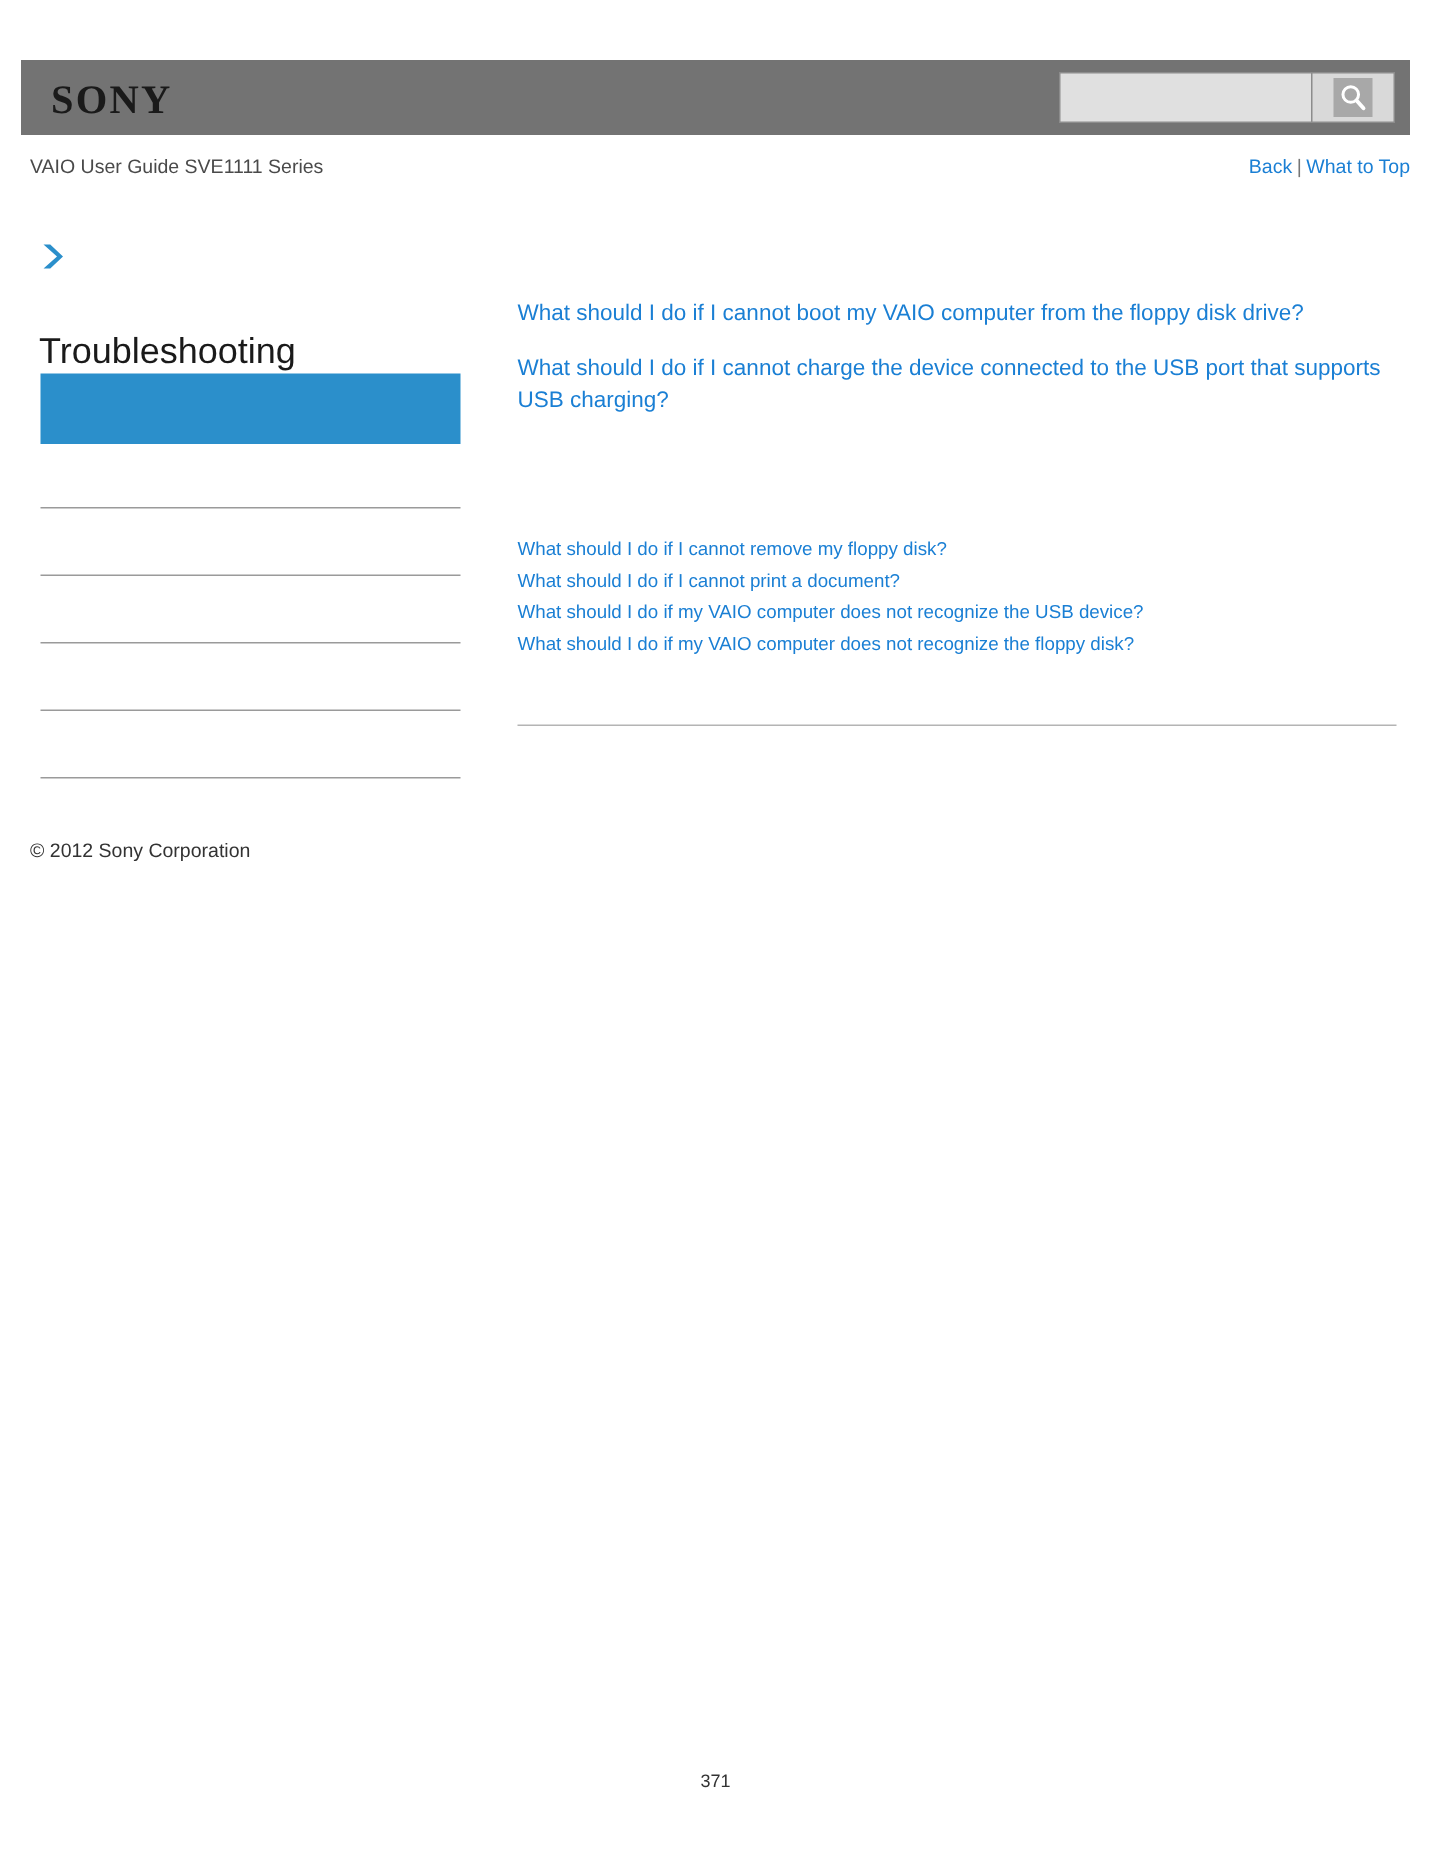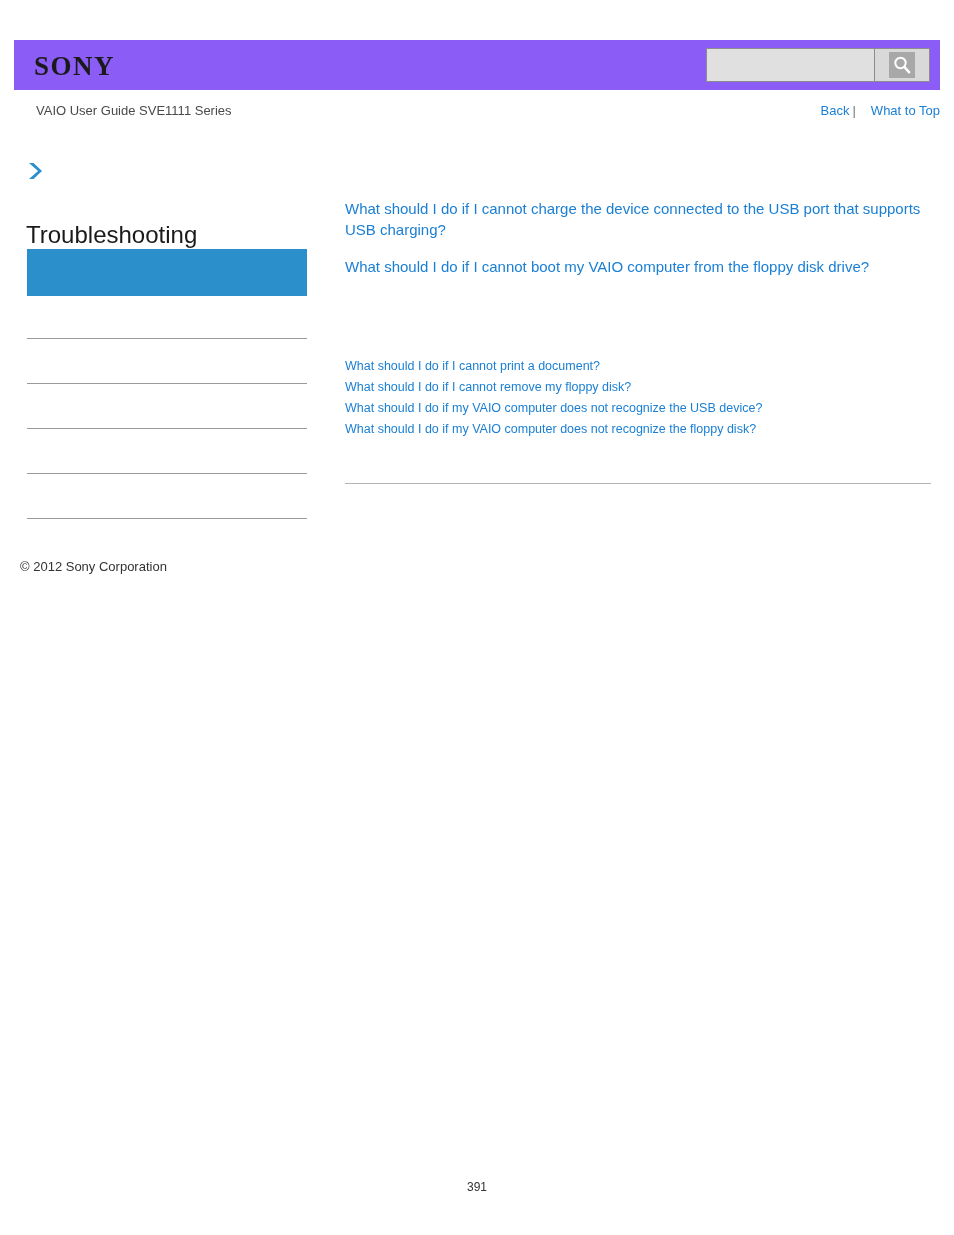--- a/index.html
+++ b/index.html
@@ -17,21 +17,21 @@
     overflow: hidden;
   }
 
   
   .header-bar {
     position: absolute;
     left: 14px;
     top: 40px;
     width: 926px;
     height: 50px;
-    background: #8b5cf6;
+    background: #737373;
     box-sizing: border-box;
   }
   .sony-logo {
     position: absolute;
     left: 20px;
     top: 11px;
     font-family: "Liberation Serif", serif;
     font-weight: bold;
     font-size: 27px;
     letter-spacing: 1.5px;
@@ -83,34 +83,32 @@
 
   
   .guide-title {
     position: absolute;
     left: 20px;
     top: 102px;
     font-size: 13px;
     color: #4a4a4a;
     line-height: 17px;
     white-space: nowrap;
-    margin-left: 16px;
   }
   .nav-links {
     position: absolute;
     right: 14px;
     top: 102px;
     font-size: 13px;
     line-height: 17px;
     white-space: nowrap;
   }
   .nav-links a {
     color: #1a7fd4;
     text-decoration: none;
-    margin-left: 12px;
   }
   .nav-links .sep {
     color: #767676;
     margin: 0 3px;
   }
 
   
   .chevron-icon {
     position: absolute;
     left: 24px;
@@ -268,26 +266,26 @@
     <span></span>
   </div>
   <div class="sidebar-item">
     <span></span>
   </div>
 </div>
 
 <div class="copyright">© 2012 Sony Corporation</div>
 
 <div class="main">
+  <a class="main-link-large" href="#">What should I do if I cannot boot my VAIO computer from the floppy disk drive?</a>
   <a class="main-link-large" href="#">What should I do if I cannot charge the device connected to the USB port that supports USB charging?</a>
-  <a class="main-link-large" href="#">What should I do if I cannot boot my VAIO computer from the floppy disk drive?</a>
 </div>
 
 <div class="link-list">
+  <a class="main-link-small" href="#">What should I do if I cannot remove my floppy disk?</a>
   <a class="main-link-small" href="#">What should I do if I cannot print a document?</a>
-  <a class="main-link-small" href="#">What should I do if I cannot remove my floppy disk?</a>
   <a class="main-link-small" href="#">What should I do if my VAIO computer does not recognize the USB device?</a>
   <a class="main-link-small" href="#">What should I do if my VAIO computer does not recognize the floppy disk?</a>
 </div>
 
 <div class="content-rule"></div>
 
-<div class="page-number">391</div>
+<div class="page-number">371</div>
 
 </body></html>

